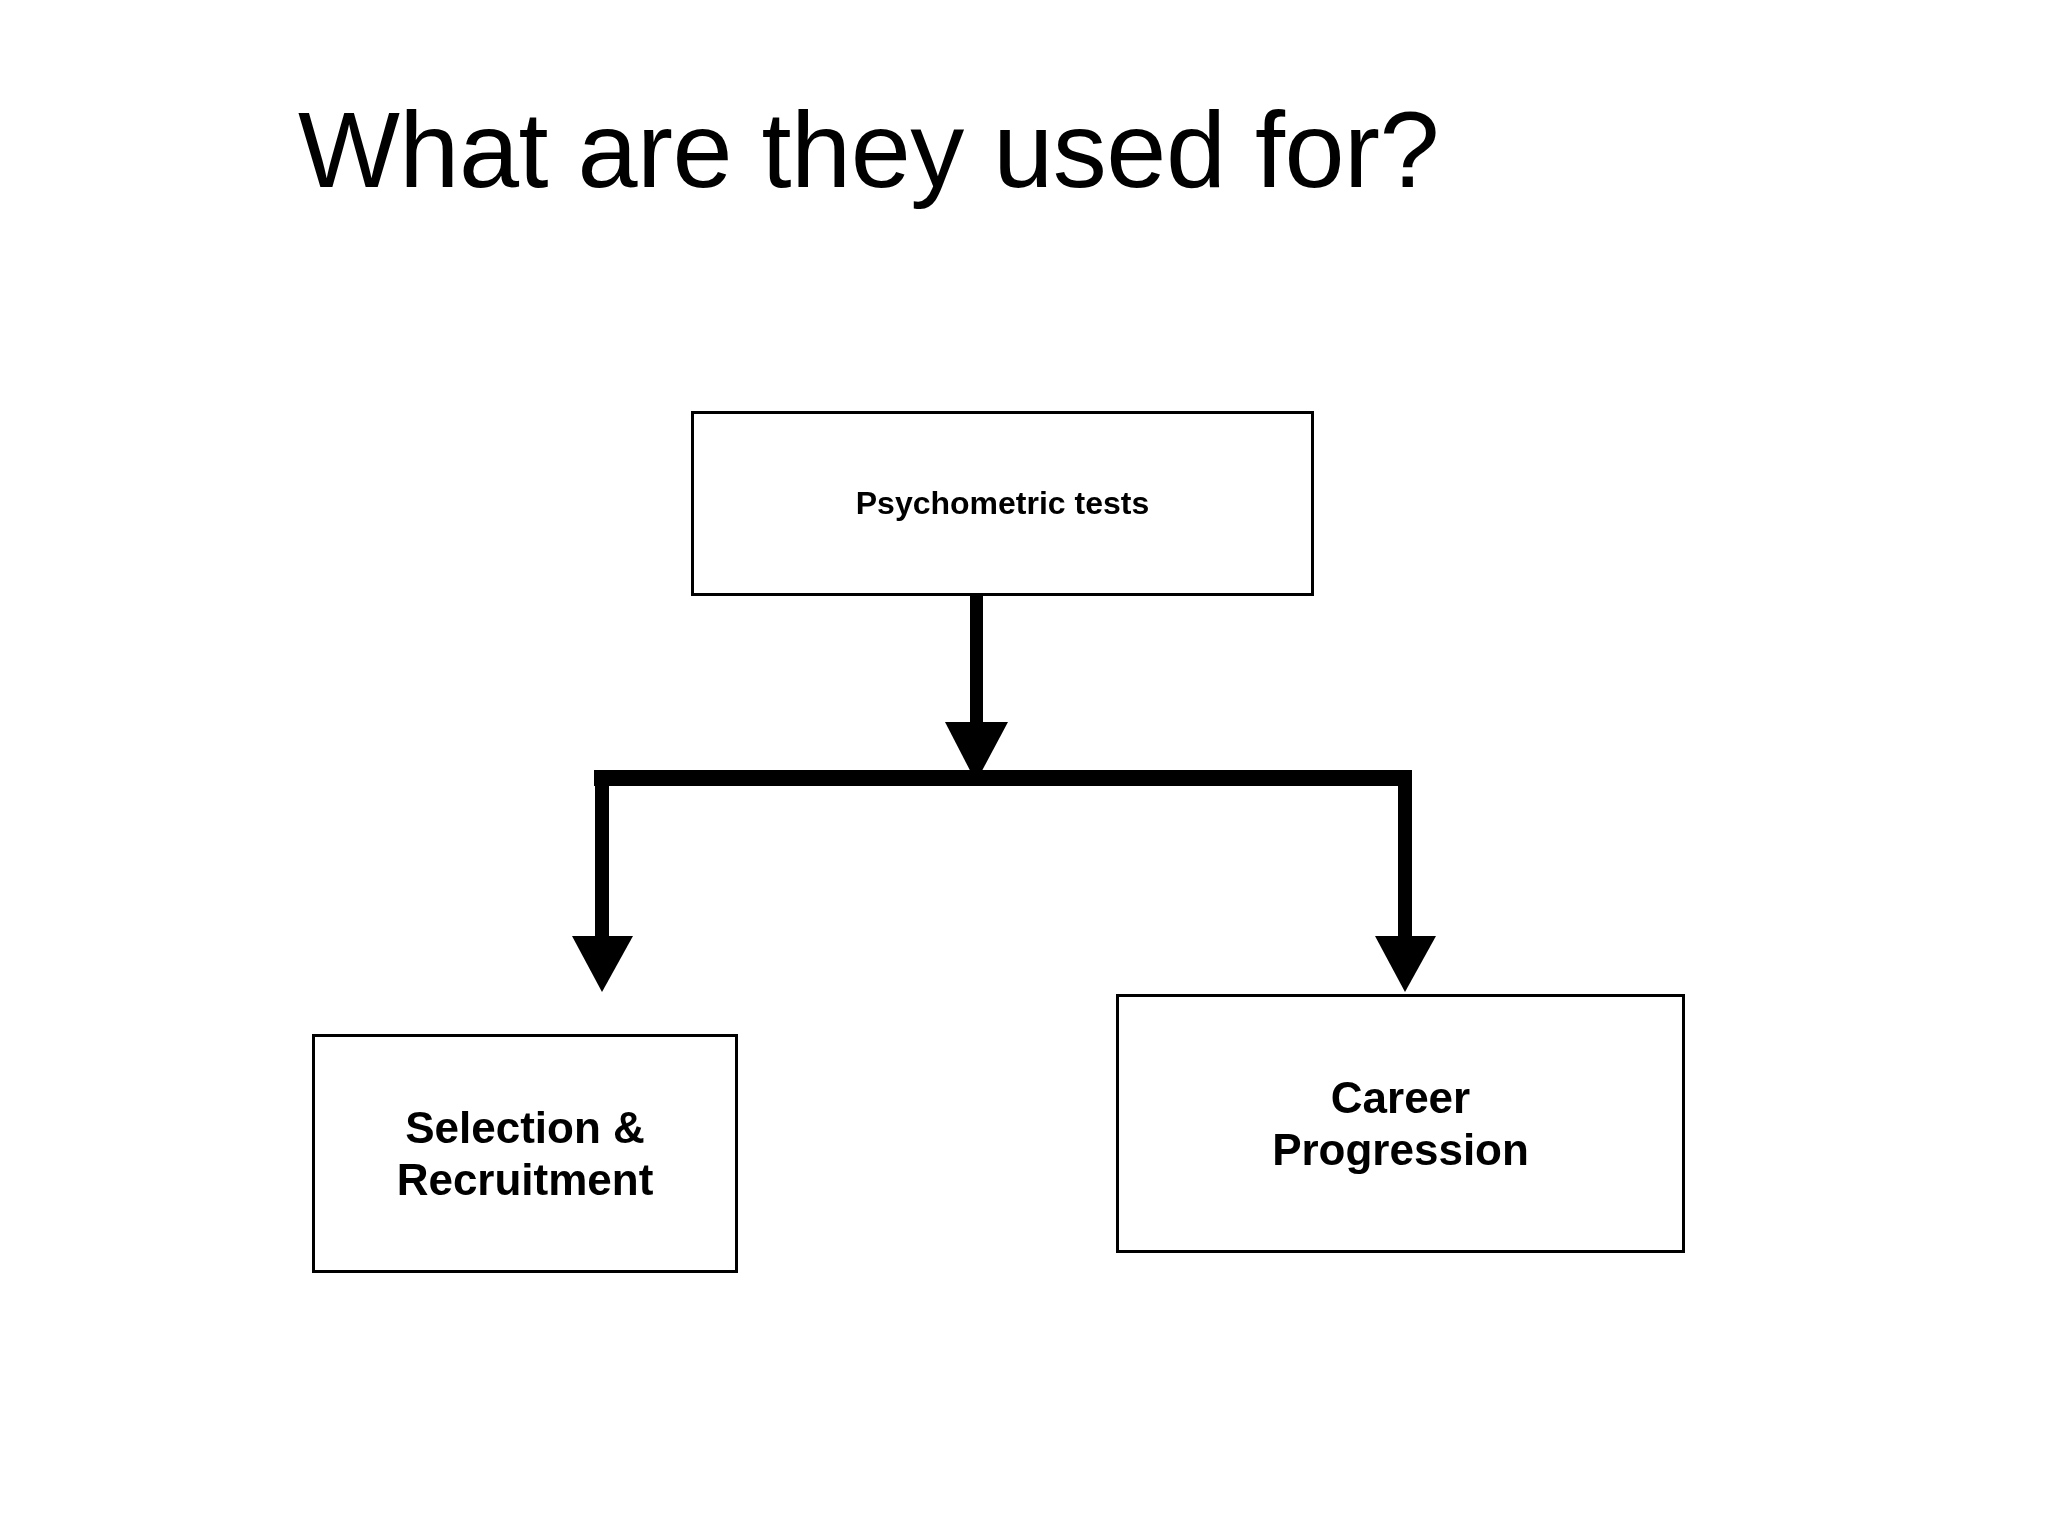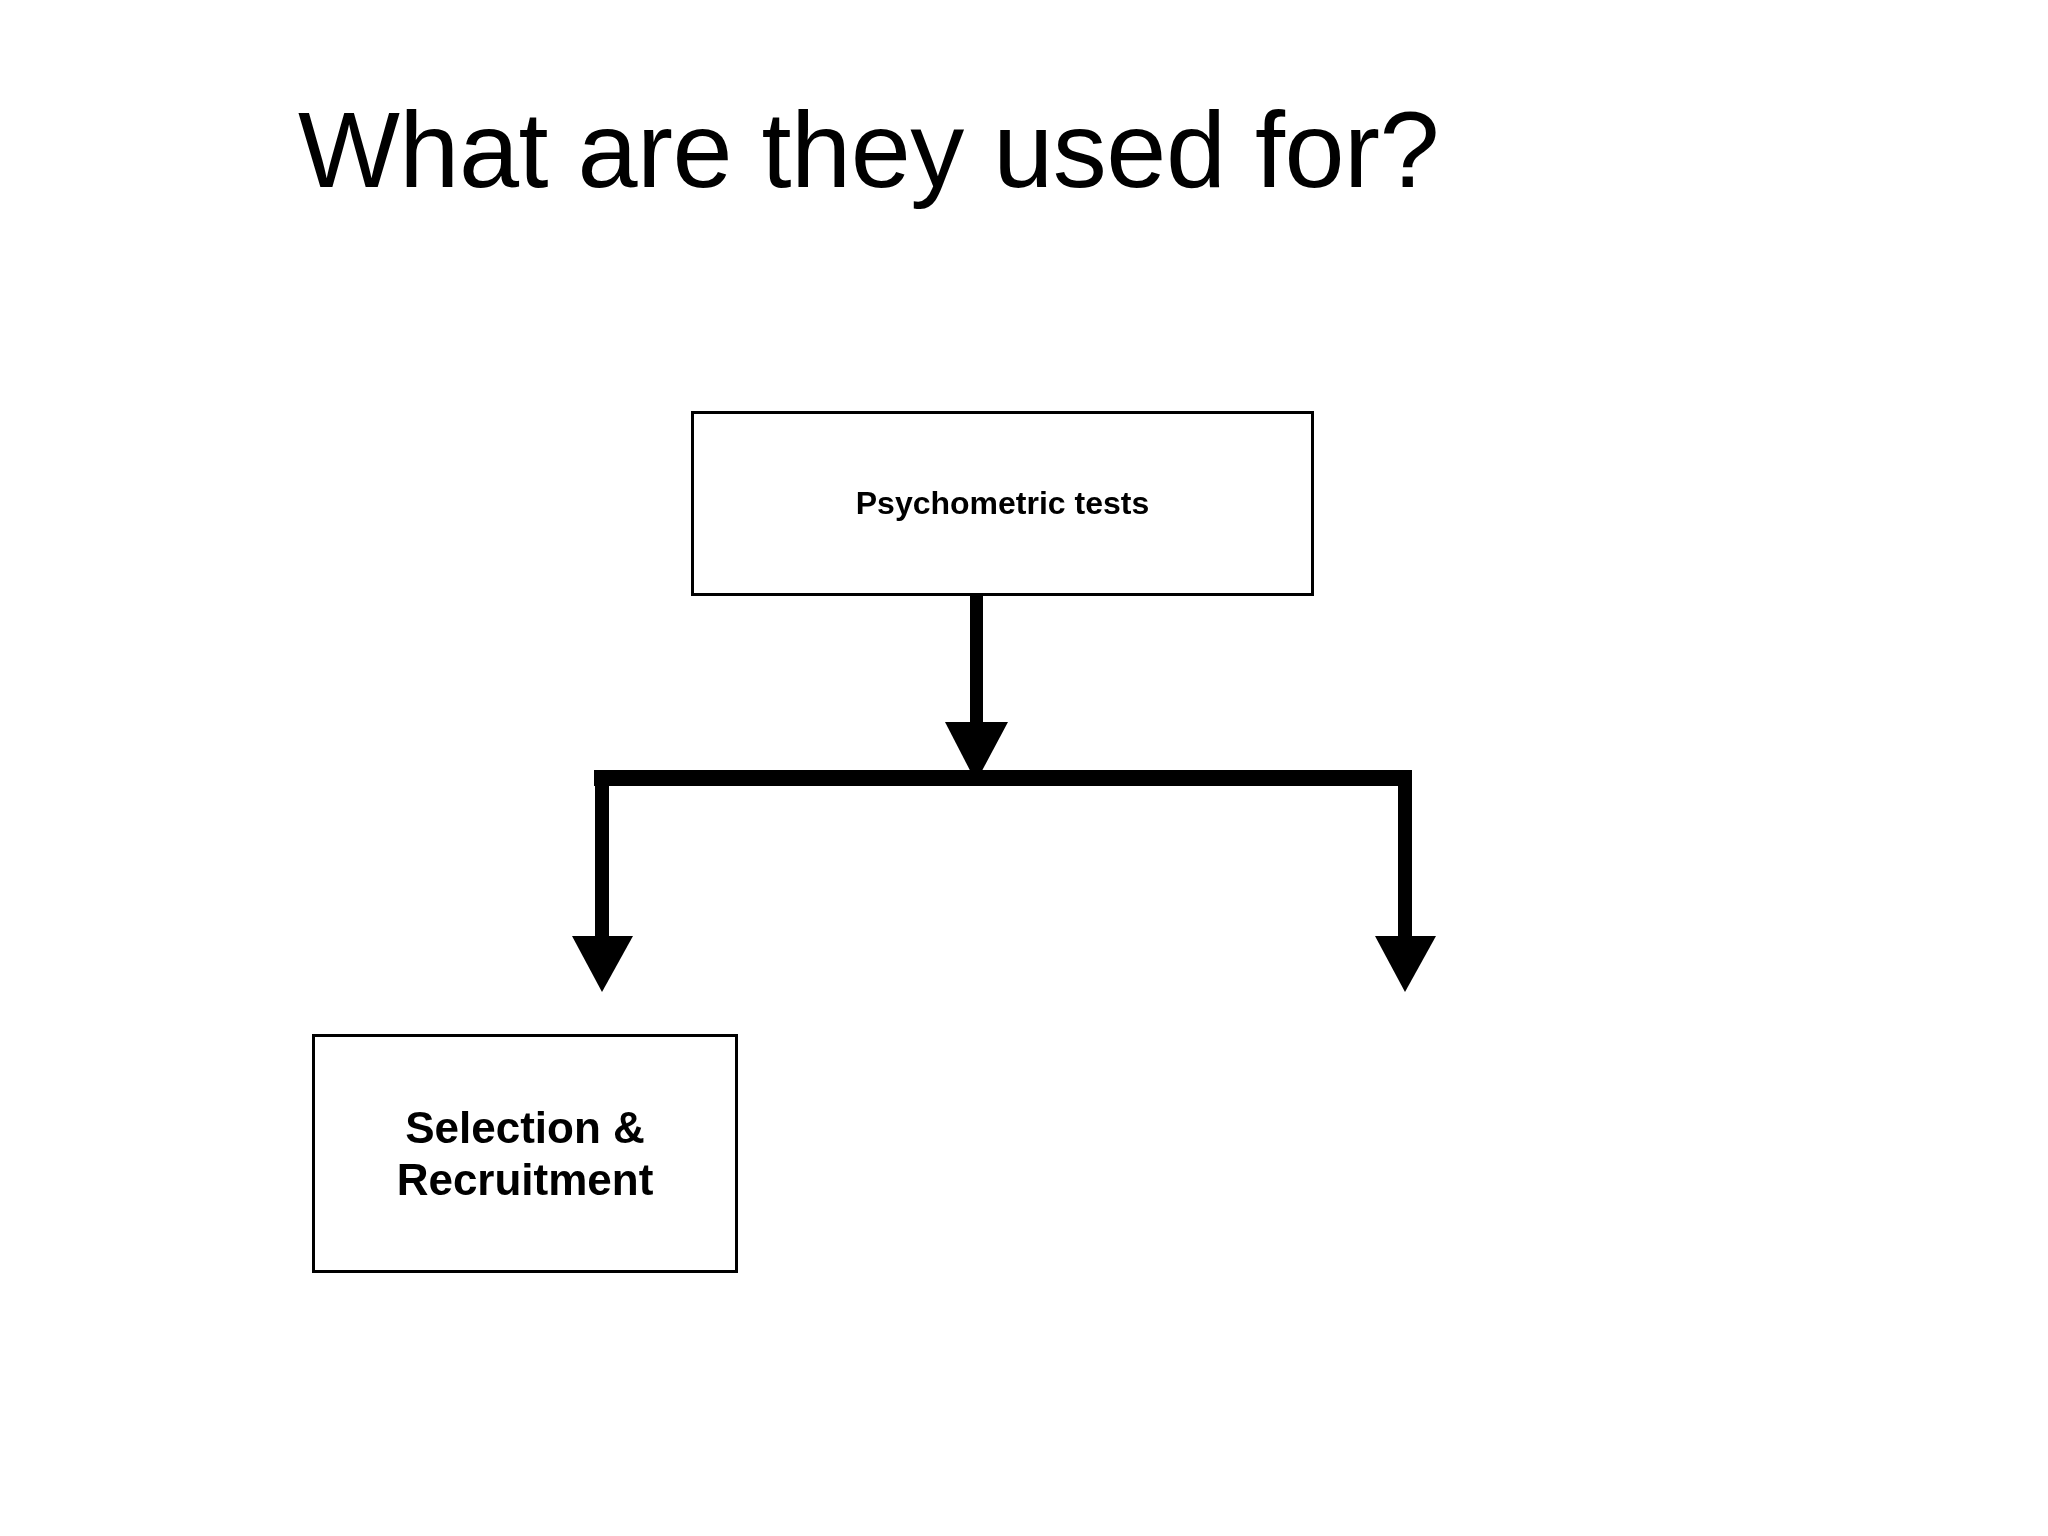--- a/index.html
+++ b/index.html
@@ -115,14 +115,18 @@
 
   <div id="box-root" class="node-box">
     <span class="node-label">Psychometric tests</span>
   </div>
 
   <div id="box-left" class="node-box">
     <span class="node-label">Selection &amp;
 Recruitment</span>
   </div>
 
+  <div id="box-right" class="node-box">
+    <span class="node-label">Career
+Progression</span>
+  </div>
 
 </div>
 
 </body></html>

